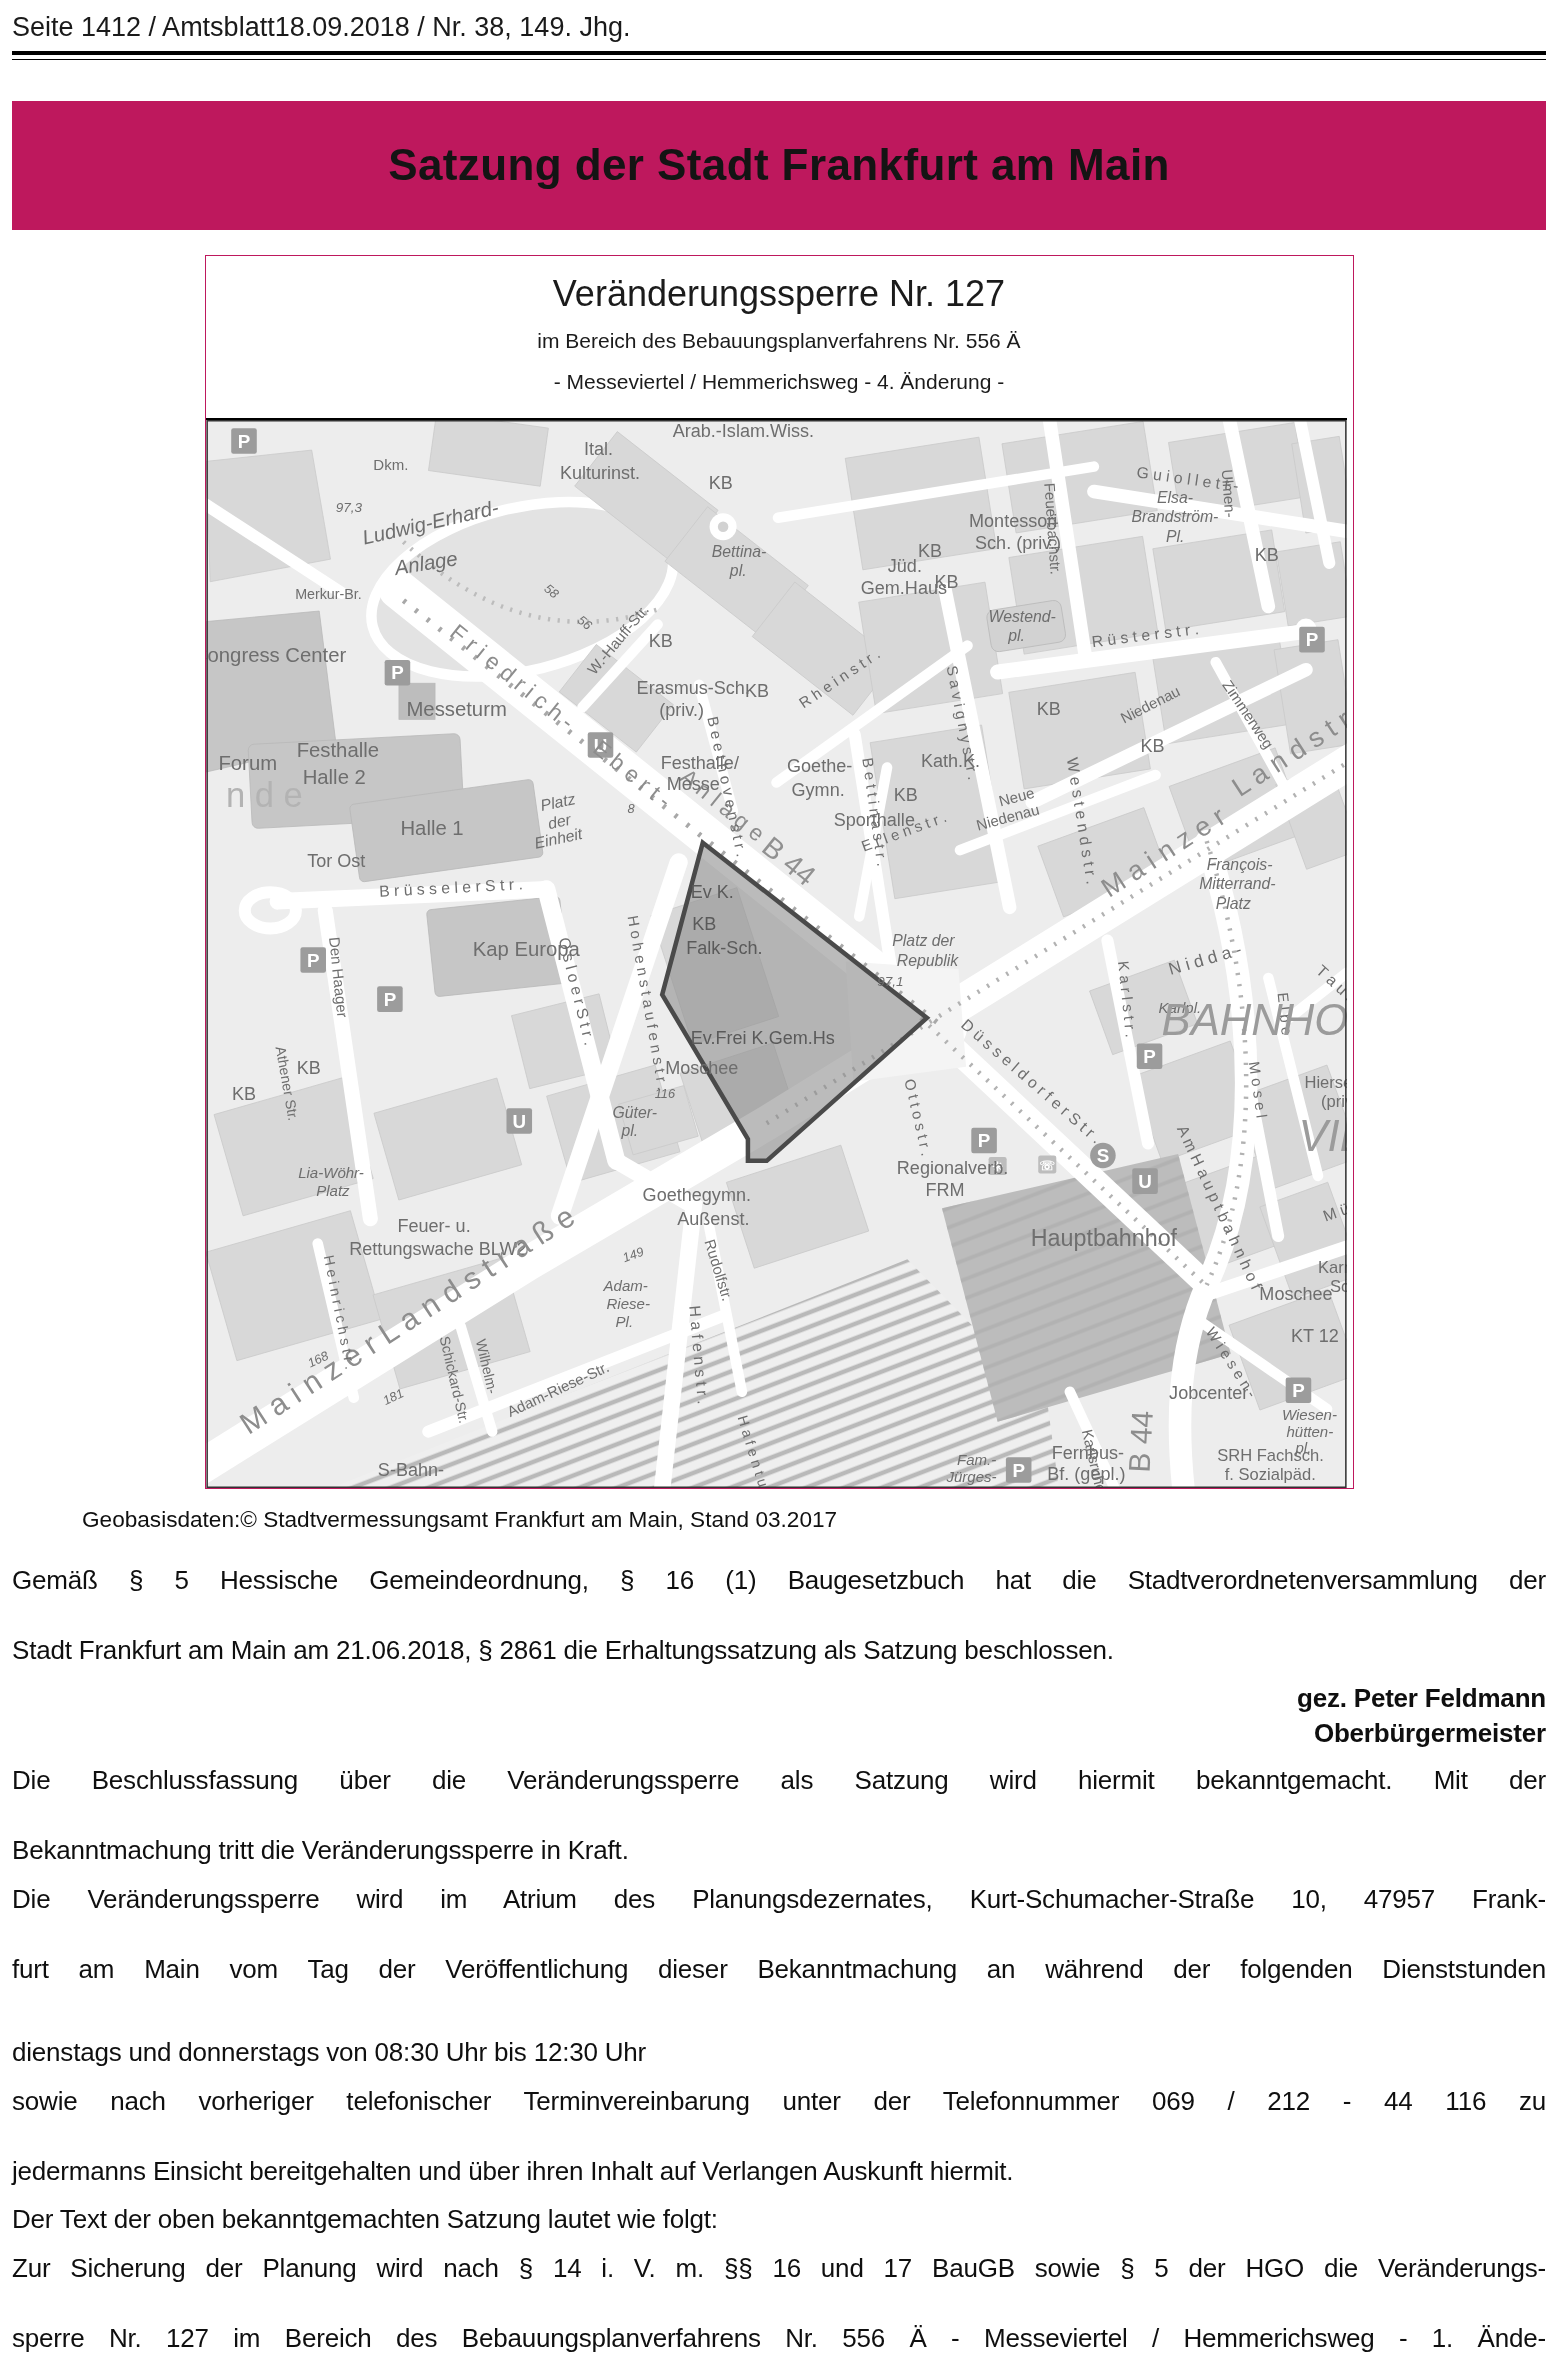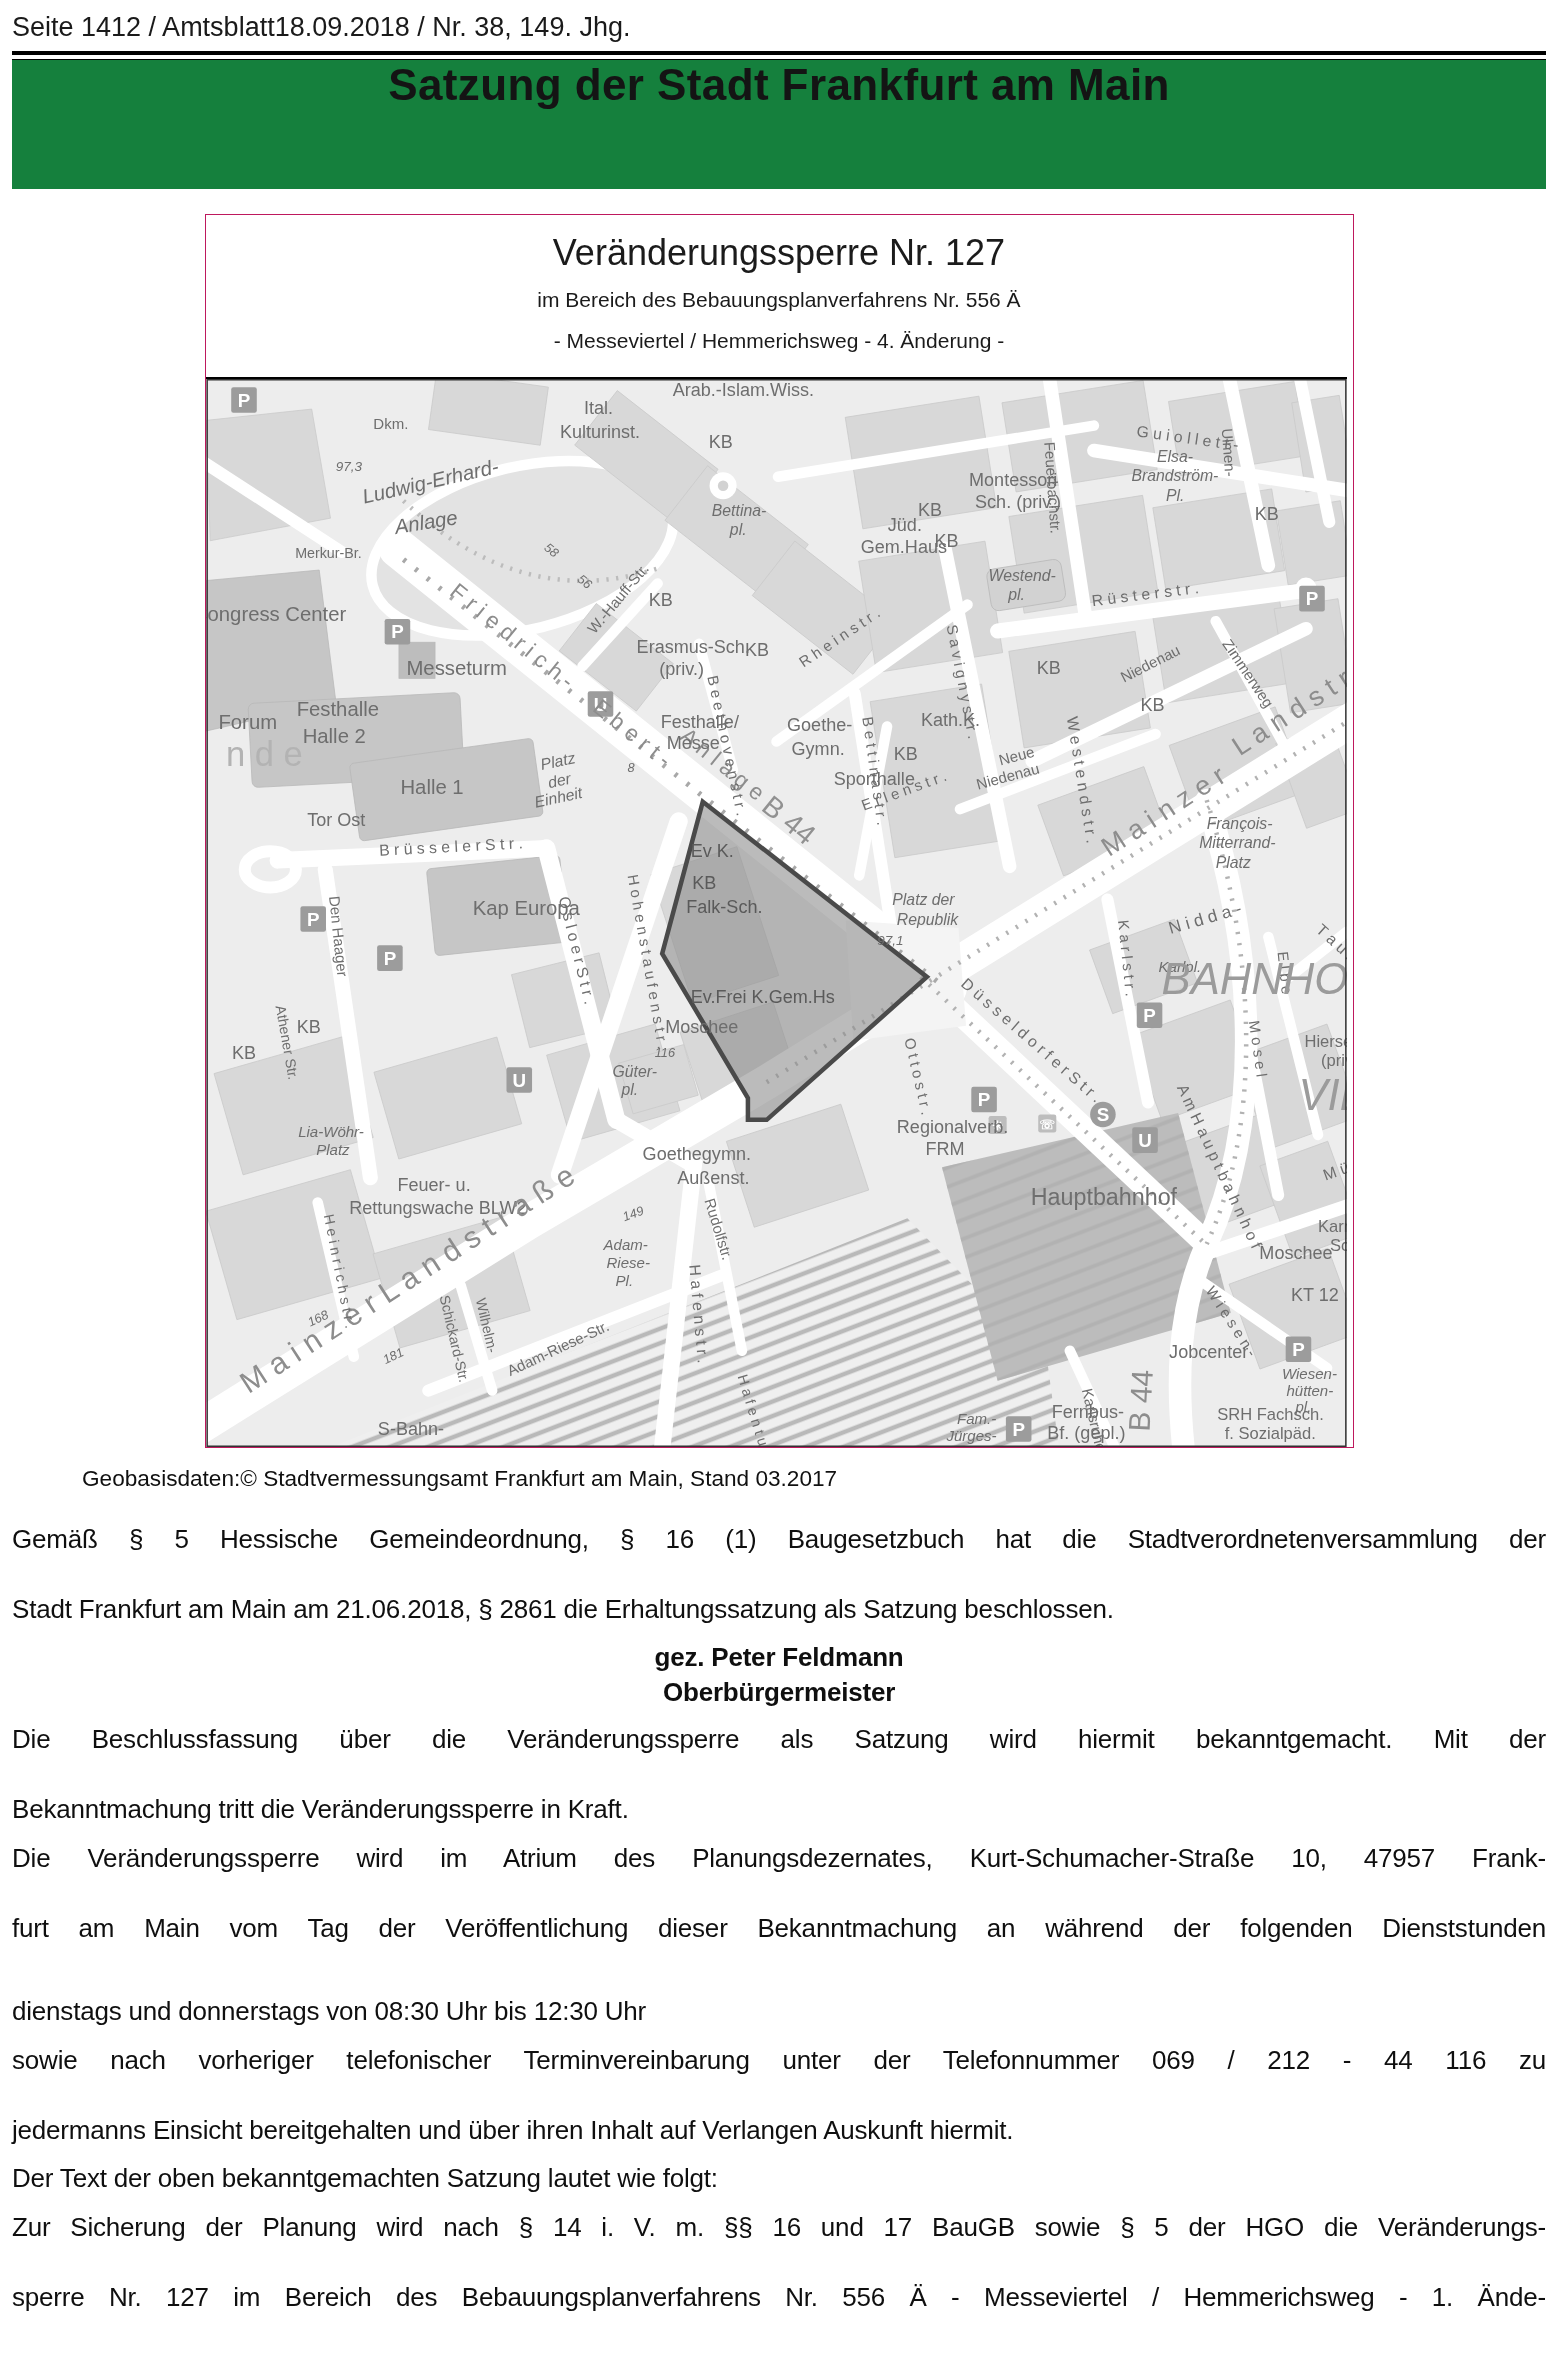--- a/index.html
+++ b/index.html
@@ -3,34 +3,34 @@
 <meta charset="utf-8">
 <style>
   html,body{margin:0;padding:0;background:#ffffff;}
   .page{
     position:relative;width:1558px;height:2377px;overflow:hidden;background:#fff;
     font-family:"Liberation Sans",sans-serif;color:#111;box-sizing:border-box;
     padding:10.5px 12px 0 12px;
   }
   .hdr{display:flex;font-size:27px;line-height:33px;color:#1a1a1a;}
   .rule{margin-top:7.5px;border-top:4.5px solid #000;border-bottom:1.5px solid #000;height:3.8px;}
-  .banner{height:129px;background:#15803d;display:flex;align-items:flex-start;justify-content:center;}
+  .banner{margin-top:41px;height:129px;background:#be185d;display:flex;align-items:center;justify-content:center;}
   .banner h1{margin:0;font-size:44px;font-weight:bold;color:#141414;letter-spacing:0.4px;}
   .map-box{width:1147px;margin:25.6px auto 0 auto;border:1px solid #be185d;background:#fff;}
   .map-titles{text-align:center;padding:16.6px 7.5px 13.5px 7.5px;color:#1b1b1b;}
   .mt1{font-size:36px;line-height:42px;margin-bottom:7.5px;}
   .mt2{font-size:21px;line-height:38px;margin-bottom:3px;}
   .map-box svg{display:block;border-top:2.3px solid #000;background:#ededed;}
   .caption{margin:18px 0 0 70px;font-size:22.6px;color:#101010;}
   #body-text{margin-top:30px;font-size:26px;line-height:35px;letter-spacing:-0.2px;color:#0f0f0f;}
   .block{margin-bottom:13.5px;}
   .line{white-space:nowrap;}
   .jline{white-space:normal;text-align:justify;}
   .jline::after{content:"";display:inline-block;width:100%;height:0;}
-  .sig{text-align:center;font-weight:bold;margin:4.5px 0 12px 0;}
+  .sig{text-align:right;font-weight:bold;margin:4.5px 0 12px 0;}
   text{font-family:"Liberation Sans",sans-serif;}
 </style>
 </head>
 <body>
 
 <div class="page">
 
   <div class="hdr">
     <span>Seite 1412 / Amtsblatt</span>
     <span>18.09.2018 / Nr. 38, 149. Jhg.</span>

